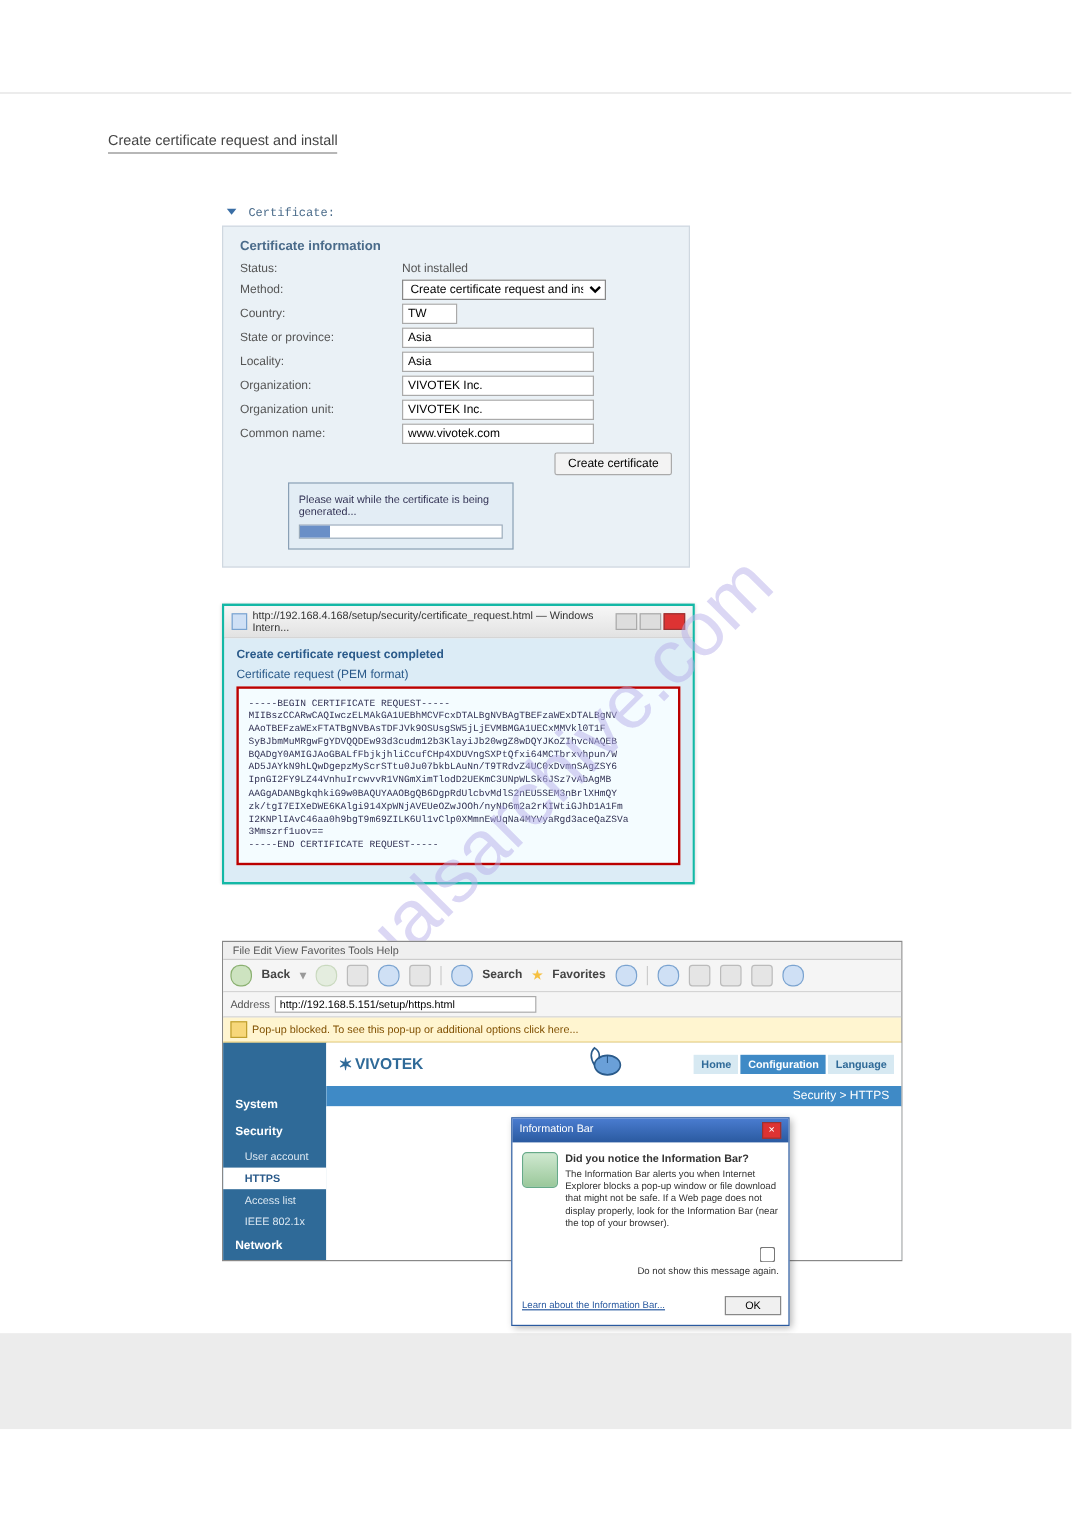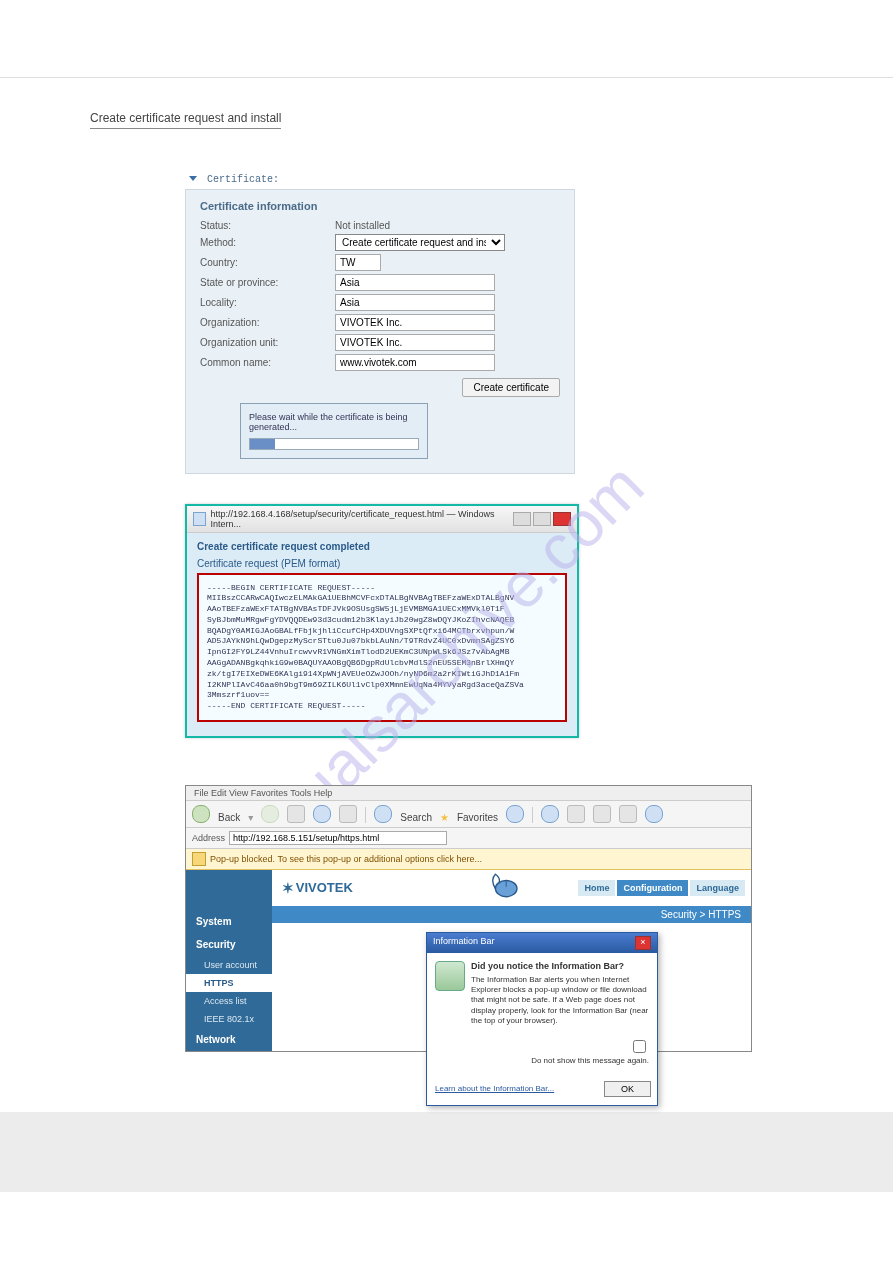--- a/index.html
+++ b/index.html
@@ -198,24 +198,25 @@
     font-size: 9px;
     color: #555;
     padding: 2px 8px;
     border-bottom: 1px solid #ccc;
   }
   .s3-toolbar {
     background: #f5f5f5;
     border-bottom: 1px solid #ccc;
     padding: 4px 6px;
     display: flex;
-    align-items: flex-end;
+    align-items: center;
     gap: 8px;
     font-size: 10px;
     color: #444;
+    font-weight: bold;
   }
   .tb-icon {
     width: 16px; height: 16px;
     background: #cde3c0;
     border: 1px solid #8ab070;
     border-radius: 8px;
     display:inline-block;
   }
   .tb-icon.blue { background:#cfe0f5; border-color:#7aa3d0; }
   .tb-icon.gray { background:#e5e5e5; border-color:#bbb; border-radius:3px; }

